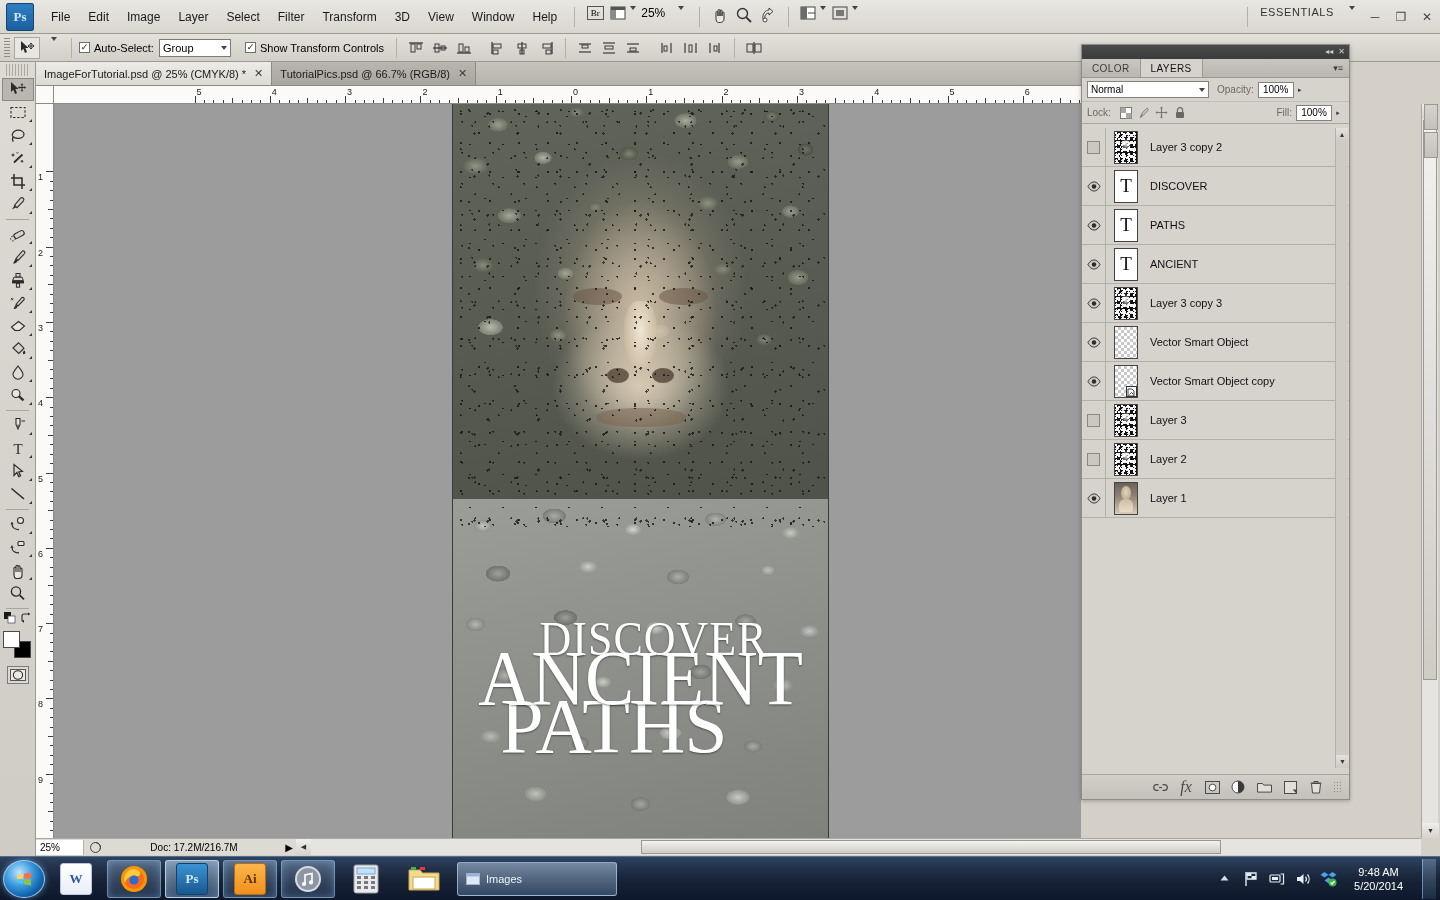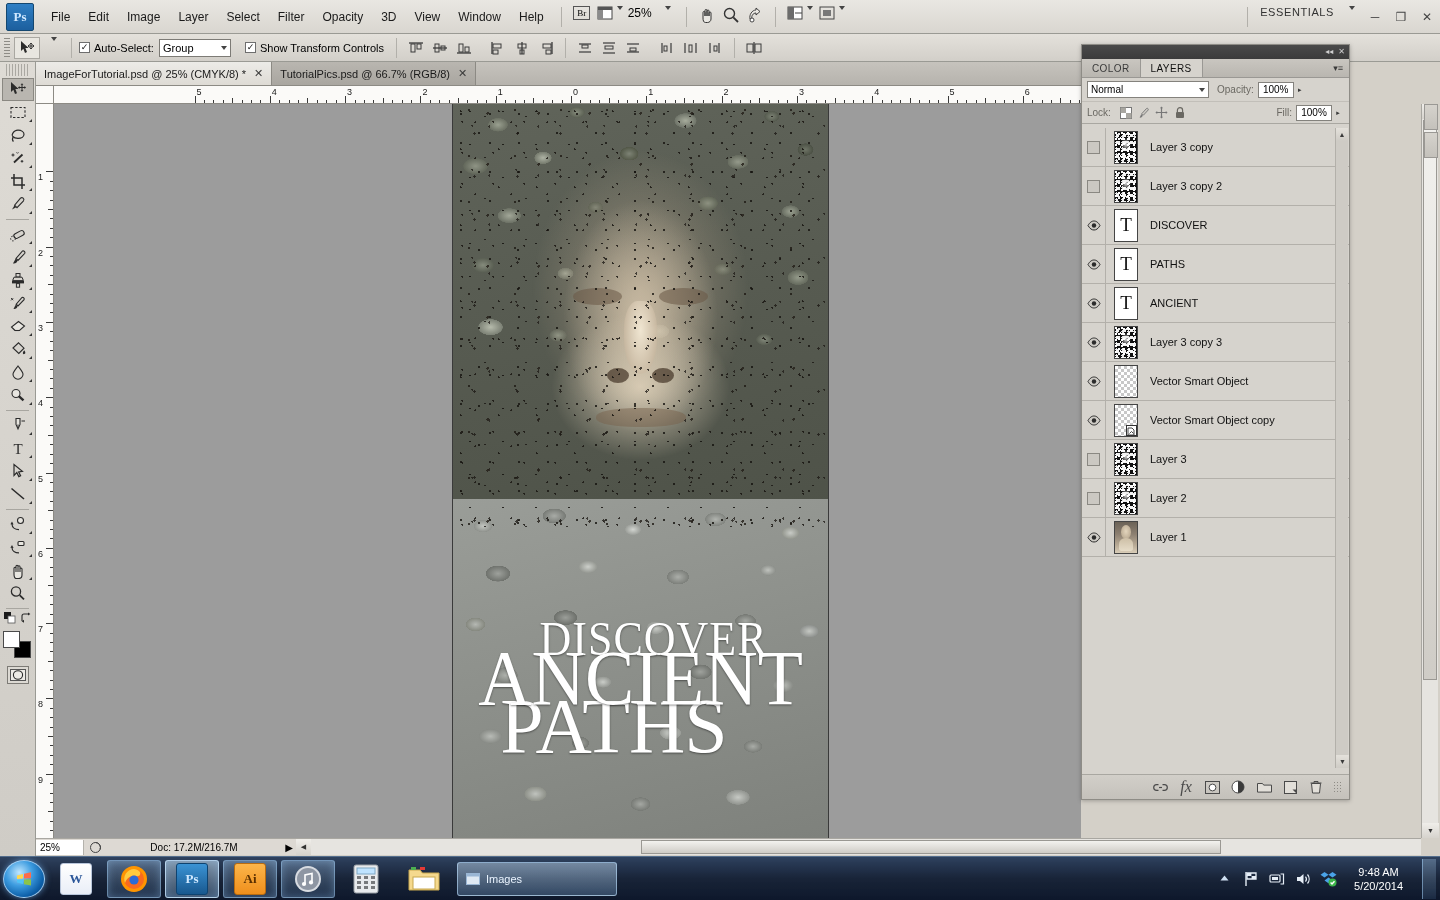--- a/index.html
+++ b/index.html
@@ -416,21 +416,21 @@
 <div id="app">
 
   <div class="menubar">
     <div class="ps-logo">Ps</div>
     <div class="menu-item">File</div>
     <div class="menu-item">Edit</div>
     <div class="menu-item">Image</div>
     <div class="menu-item">Layer</div>
     <div class="menu-item">Select</div>
     <div class="menu-item">Filter</div>
-    <div class="menu-item">Opacity</div>
+    <div class="menu-item">Transform</div>
     <div class="menu-item">3D</div>
     <div class="menu-item">View</div>
     <div class="menu-item">Window</div>
     <div class="menu-item">Help</div>
 
     <div class="mb-sep"></div>
 
     <div class="mb-btn">
       <span style="border:1px solid #555;padding:1px 3px;font-size:9px;font-family:'Liberation Serif',serif;">Br</span>
     </div>
@@ -1148,40 +1148,20 @@
         radial-gradient(circle 1px at 20% 18%, #fff 99%, transparent),
         radial-gradient(circle 1.4px at 52% 24%, #eee 99%, transparent),
         radial-gradient(circle 1px at 74% 40%, #fff 99%, transparent),
         radial-gradient(circle 1.6px at 36% 50%, #f4f4f4 99%, transparent),
         radial-gradient(circle 1px at 62% 66%, #fff 99%, transparent),
         radial-gradient(circle 1.3px at 28% 78%, #e8e8e8 99%, transparent),
         radial-gradient(ellipse 7px 9px at 50% 40%, rgba(255,255,255,.85), transparent 72%);
       background-size:6px 6px,8px 8px,5px 5px,7px 7px,9px 9px,6px 6px,100% 100%;"></div>
             </div>
           </div>
-          <div class="lname">Layer 3 copy</div>
-        </div>
-        <div class="layer-row">
-          <div class="eye-cell">
-            <div class="eye-box"></div>
-          </div>
-          <div class="thumb-cell">
-            <div class="lthumb">
-              <div style="position:absolute;inset:0;background:#111;
-      background-image:
-        radial-gradient(circle 1px at 20% 18%, #fff 99%, transparent),
-        radial-gradient(circle 1.4px at 52% 24%, #eee 99%, transparent),
-        radial-gradient(circle 1px at 74% 40%, #fff 99%, transparent),
-        radial-gradient(circle 1.6px at 36% 50%, #f4f4f4 99%, transparent),
-        radial-gradient(circle 1px at 62% 66%, #fff 99%, transparent),
-        radial-gradient(circle 1.3px at 28% 78%, #e8e8e8 99%, transparent),
-        radial-gradient(ellipse 7px 9px at 50% 40%, rgba(255,255,255,.85), transparent 72%);
-      background-size:6px 6px,8px 8px,5px 5px,7px 7px,9px 9px,6px 6px,100% 100%;"></div>
-            </div>
-          </div>
           <div class="lname">Layer 3 copy 2</div>
         </div>
         <div class="layer-row">
           <div class="eye-cell">
             <svg width="14" height="11" viewBox="0 0 14 11">
       <path d="M1 5.5 C3 2 5 1 7 1 s4 1 6 4.5 C11 9 9 10 7 10 S3 9 1 5.5z" fill="#cfccc6" stroke="#2b2b2b" stroke-width="1"></path>
       <circle cx="7" cy="5.5" r="2.2" fill="#2b2b2b"></circle>
             </svg>
           </div>
           <div class="thumb-cell">

